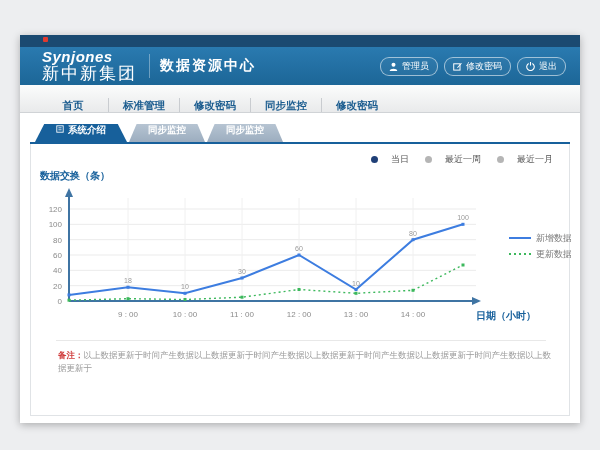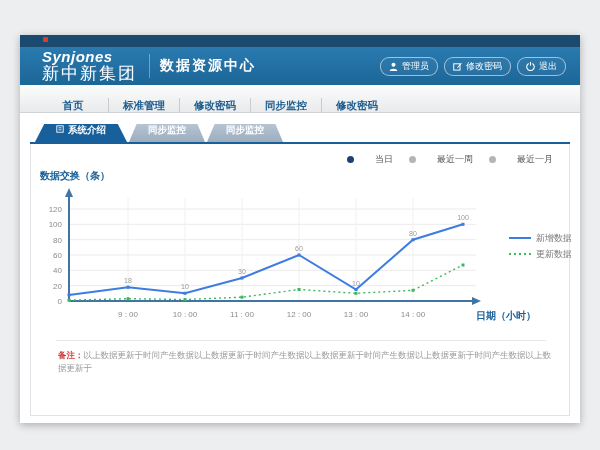--- a/index.html
+++ b/index.html
@@ -21,21 +21,21 @@
   .nav-item{width:70px;text-align:center;font-size:10.5px;font-weight:bold;color:#1b5c8f;cursor:pointer;border-right:1px solid #c9ccd0;line-height:14px;}
   .nav-item:first-child{margin-left:18px;}
   .nav-item:last-child{border-right:none;}
   .tabs{position:absolute;left:15px;top:89px;display:flex;gap:2px;align-items:flex-end;}
   .tab{height:18px;display:flex;align-items:flex-start;justify-content:center;gap:4px;color:#fff;font-size:9.5px;font-weight:bold;clip-path:polygon(0% 100%,10% 0%,90% 0%,100% 100%);cursor:pointer;}
   .tab.active{width:92px;background:#17609b;}
   .tab.inactive{width:76px;background:linear-gradient(#b6c4d2,#9cadbf);}
   .bluerule{position:absolute;left:10px;top:107px;width:540px;height:2px;background:#17609b;}
   .panel{position:absolute;left:10px;top:109px;width:538px;height:271px;background:#fff;border:1px solid #e0e3e6;border-top:none;}
   .radios{position:absolute;right:16px;top:9px;display:flex;gap:16px;align-items:center;}
-  .radio{display:flex;align-items:center;gap:21px;font-size:9px;color:#555;cursor:pointer;}
+  .radio{display:flex;align-items:center;gap:13px;font-size:9px;color:#555;cursor:pointer;}
   .dot{width:7px;height:7px;border-radius:50%;}
   .dot.sel{background:#1f3f77;}
   .dot.unsel{background:#b5b5b5;}
   .ylabel{position:absolute;left:9px;top:25px;font-size:10px;font-weight:bold;color:#17609b;}
   #chart-svg{position:absolute;left:0;top:6px;}
   .divider{position:absolute;left:25px;top:196px;width:490px;height:1px;background:#e8e8e8;}
   .note{position:absolute;left:27px;right:18px;top:205px;font-size:8.5px;color:#9b9b9b;line-height:1.5;}
   .note .pfx{color:#d03c3c;font-weight:bold;}
 </style>
 </head>

